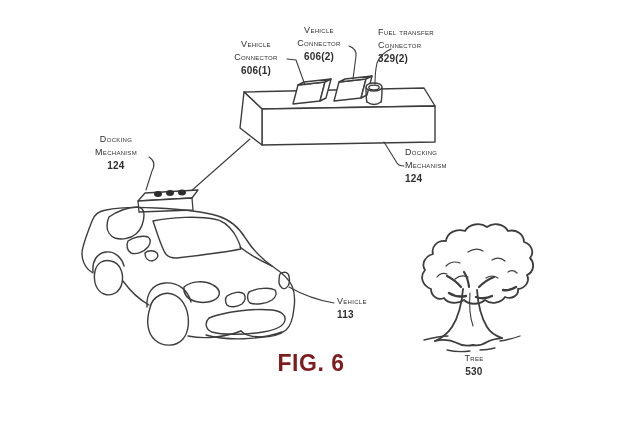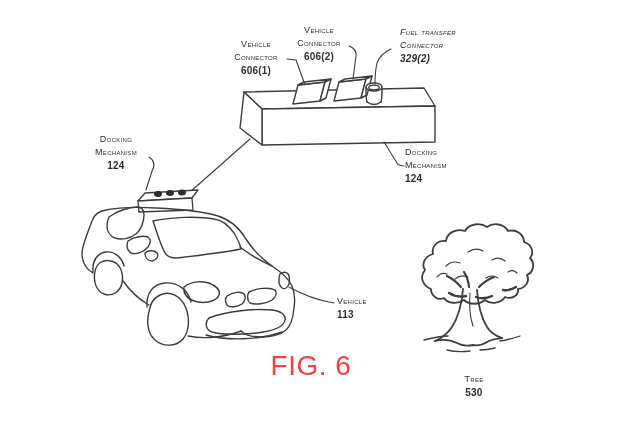--- a/index.html
+++ b/index.html
@@ -14,21 +14,21 @@
   .lbl{
     position:absolute;text-align:center;transform:translateX(-50%);
     font-size:9px;line-height:13px;letter-spacing:.3px;
     font-variant:small-caps;white-space:nowrap;color:#2f2f2f;
   }
   .lbl.left{transform:none;text-align:left;}
   .lbl span{display:block;}
   .lbl .ref{font-variant:normal;font-size:10px;font-weight:600;letter-spacing:.2px;}
   .fig-caption{
     position:absolute;left:311px;top:350px;transform:translateX(-50%);
-    font-size:28px;font-weight:400;letter-spacing:.5px;color:#ef4444;
+    font-size:23px;font-weight:700;letter-spacing:.5px;color:#7f1d1d;
     font-variant:normal;white-space:nowrap;
   }
 </style>
 </head>
 <body>
 
 <div class="stage">
 
   <svg width="640" height="436" viewBox="0 0 640 436">
 
@@ -145,21 +145,21 @@
     <span>Connector</span>
     <span class="ref">606(1)</span>
   </div>
 
   <div class="lbl" style="left:319px;top:24px;">
     <span>Vehicle</span>
     <span>Connector</span>
     <span class="ref">606(2)</span>
   </div>
 
-  <div class="lbl left" style="left:400px;top:26px;font-style:italic;">
+  <div class="lbl left" style="left:378px;top:26px;">
     <span>Fuel transfer</span>
     <span>Connector</span>
     <span class="ref">329(2)</span>
   </div>
 
   <div class="lbl left" style="left:405px;top:146px;">
     <span>Docking</span>
     <span>Mechanism</span>
     <span class="ref">124</span>
   </div>
@@ -168,20 +168,20 @@
     <span>Docking</span>
     <span>Mechanism</span>
     <span class="ref">124</span>
   </div>
 
   <div class="lbl left" style="left:337px;top:295px;">
     <span>Vehicle</span>
     <span class="ref">113</span>
   </div>
 
-  <div class="lbl" style="left:474px;top:373px;">
+  <div class="lbl" style="left:474px;top:352px;">
     <span>Tree</span>
     <span class="ref">530</span>
   </div>
 
   <div class="fig-caption">FIG. 6</div>
 
 </div>
 
 </body></html>

